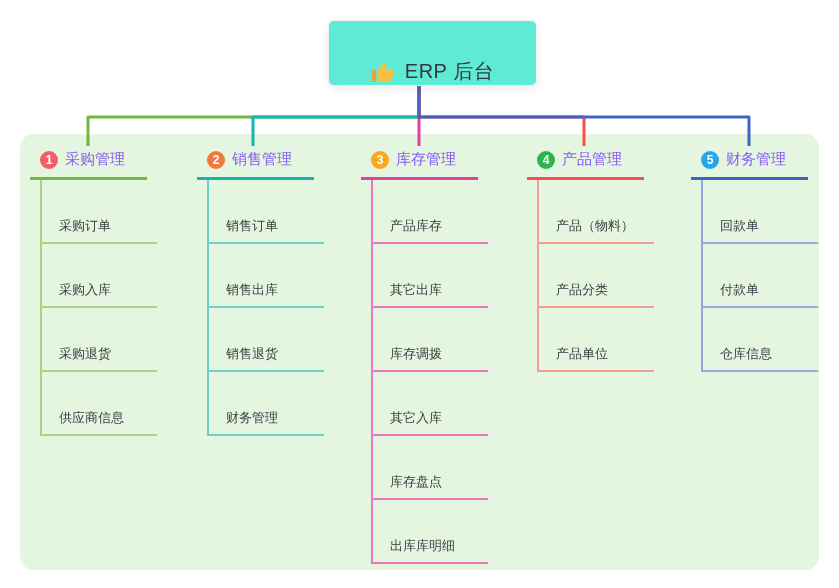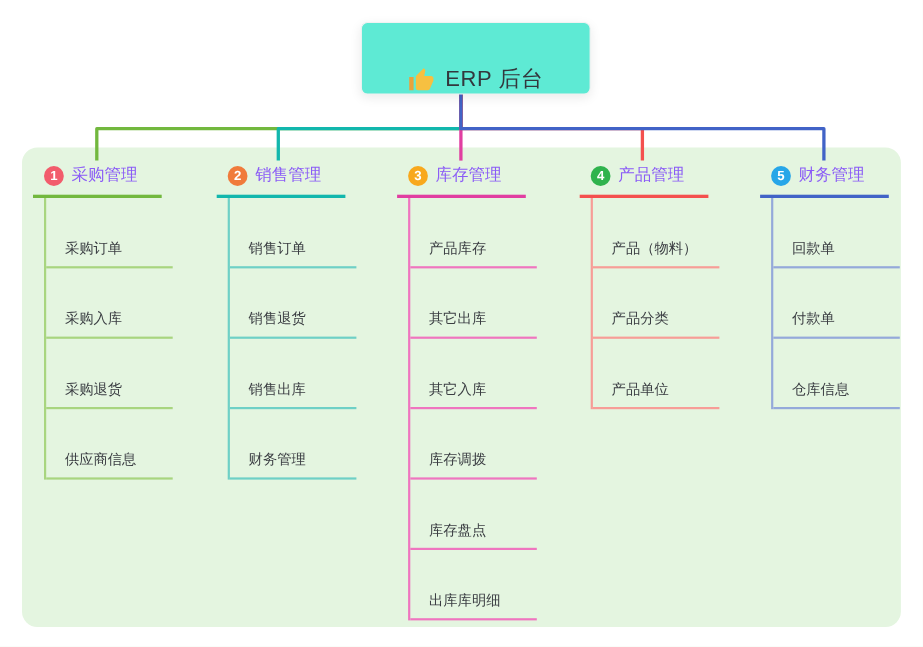--- a/index.html
+++ b/index.html
@@ -80,35 +80,35 @@
         <div class="child">供应商信息</div>
       </div>
   </div>
     <div class="branch" style="left: 197px; --c: #12b7ad; --lc: #6ed0c6; --b: #f07b3b;">
     <div class="branch-header">
       <span class="badge">2</span>
       <span class="branch-label">销售管理</span>
     </div>
     <div class="children">
         <div class="child">销售订单</div>
+        <div class="child">销售出库</div>
         <div class="child">销售退货</div>
-        <div class="child">销售出库</div>
         <div class="child">财务管理</div>
       </div>
   </div>
     <div class="branch" style="left: 361px; --c: #e13ea1; --lc: #ef75bf; --b: #f8a81d;">
     <div class="branch-header">
       <span class="badge">3</span>
       <span class="branch-label">库存管理</span>
     </div>
     <div class="children">
         <div class="child">产品库存</div>
         <div class="child">其它出库</div>
+        <div class="child">库存调拨</div>
         <div class="child">其它入库</div>
-        <div class="child">库存调拨</div>
         <div class="child">库存盘点</div>
         <div class="child">出库库明细</div>
       </div>
   </div>
     <div class="branch" style="left: 527px; --c: #f4504e; --lc: #f79d97; --b: #2fb34d;">
     <div class="branch-header">
       <span class="badge">4</span>
       <span class="branch-label">产品管理</span>
     </div>
     <div class="children">

